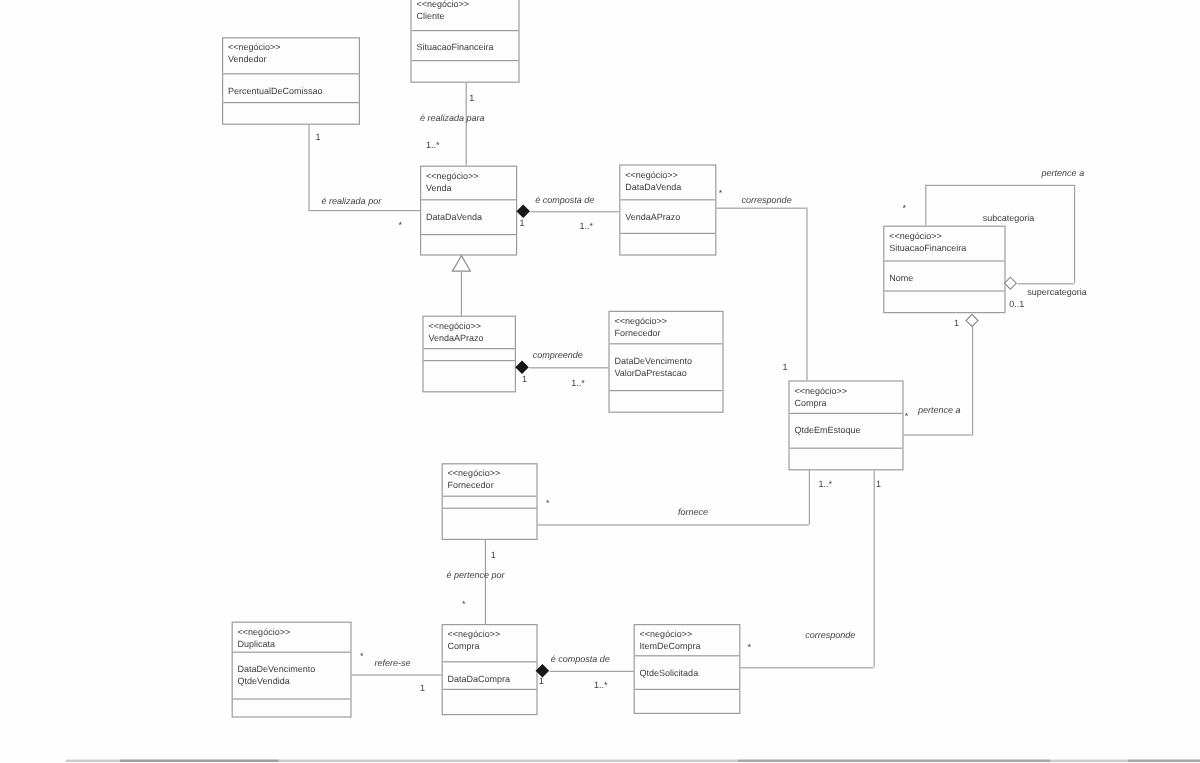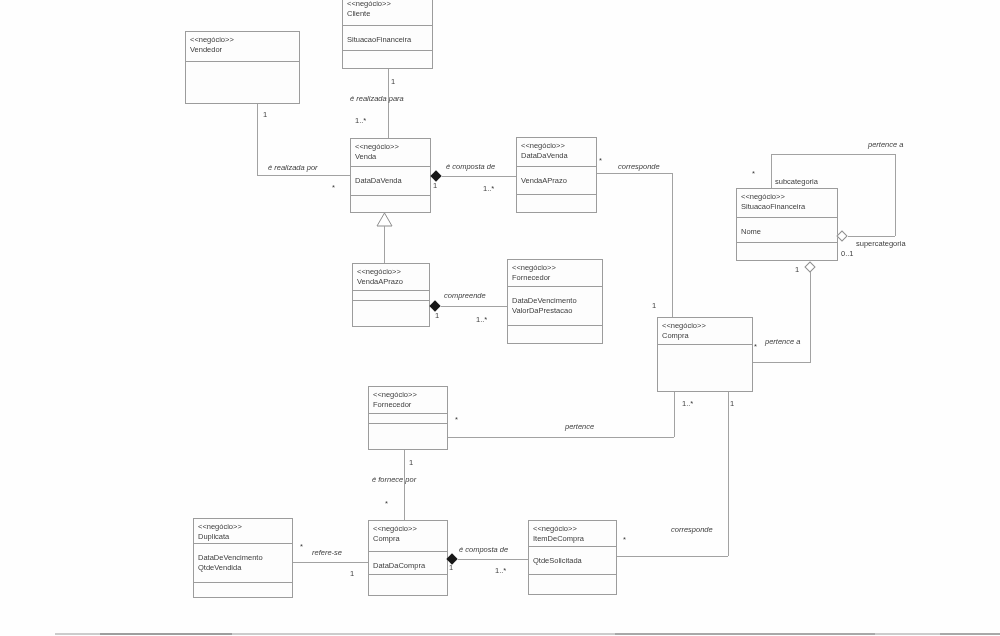--- a/index.html
+++ b/index.html
@@ -40,20 +40,23 @@
   .edge{position:absolute;height:2px;}
 </style>
 </head>
 <body>
 
 <div class="cls" style="left:185px;top:31px;width:115px;height:73px">
   <div class="sec title" style="height:29px">
     <div class="stereo">&lt;&lt;negócio&gt;&gt;</div>
     <div class="cname">Vendedor</div>
   </div>
+  <div class="sec attrs" style="height:24px">
+    <div class="attr">PercentualDeComissao</div>
+  </div>
   <div class="sec ops"></div>
 </div>
 
 <div class="cls" style="left:342px;top:-10px;width:91px;height:79px">
   <div class="sec title" style="height:34px;padding-top:8px">
     <div class="stereo">&lt;&lt;negócio&gt;&gt;</div>
     <div class="cname">Cliente</div>
   </div>
   <div class="sec attrs" style="height:25px">
     <div class="attr">SituacaoFinanceira</div>
@@ -112,20 +115,23 @@
     <div class="attr">DataDeVencimento</div>
     <div class="attr">ValorDaPrestacao</div>
   </div>
   <div class="sec ops"></div>
 </div>
 
 <div class="cls" style="left:657px;top:317px;width:96px;height:75px">
   <div class="sec title" style="height:26px">
     <div class="stereo">&lt;&lt;negócio&gt;&gt;</div>
     <div class="cname">Compra</div>
+  </div>
+  <div class="sec attrs" style="height:29px">
+    <div class="attr">QtdeEmEstoque</div>
   </div>
   <div class="sec ops"></div>
 </div>
 
 <div class="cls" style="left:368px;top:386px;width:80px;height:64px">
   <div class="sec title" style="height:26px">
     <div class="stereo">&lt;&lt;negócio&gt;&gt;</div>
     <div class="cname">Fornecedor</div>
   </div>
   <div class="sec attrs" style="height:10px"></div>
@@ -223,34 +229,34 @@
 <span class="lbl" style="left:599px;top:156px">*</span>
 <span class="lbl it" style="left:618px;top:162px">corresponde</span>
 <span class="lbl" style="left:652px;top:301px">1</span>
 
 <span class="lbl it" style="left:444px;top:291px">compreende</span>
 <span class="lbl" style="left:435px;top:311px">1</span>
 <span class="lbl" style="left:476px;top:315px">1..*</span>
 
 <span class="lbl it" style="left:868px;top:140px">pertence a</span>
 <span class="lbl" style="left:752px;top:169px">*</span>
-<span class="lbl" style="left:775px;top:177px">subcategoria</span>
+<span class="lbl" style="left:819px;top:177px">subcategoria</span>
 <span class="lbl" style="left:856px;top:239px">supercategoria</span>
 <span class="lbl" style="left:841px;top:249px">0..1</span>
 
 <span class="lbl" style="left:795px;top:265px">1</span>
 <span class="lbl it" style="left:765px;top:337px">pertence a</span>
 <span class="lbl" style="left:754px;top:342px">*</span>
 
 <span class="lbl" style="left:455px;top:415px">*</span>
-<span class="lbl it" style="left:565px;top:422px">pertence</span>
+<span class="lbl it" style="left:565px;top:422px">fornece</span>
 <span class="lbl" style="left:682px;top:399px">1..*</span>
 
 <span class="lbl" style="left:409px;top:458px">1</span>
-<span class="lbl it" style="left:372px;top:475px">é fornece por</span>
+<span class="lbl it" style="left:372px;top:475px">é pertence por</span>
 <span class="lbl" style="left:385px;top:499px">*</span>
 
 <span class="lbl" style="left:300px;top:542px">*</span>
 <span class="lbl it" style="left:312px;top:548px">refere-se</span>
 <span class="lbl" style="left:350px;top:569px">1</span>
 
 <span class="lbl it" style="left:459px;top:545px">é composta de</span>
 <span class="lbl" style="left:449px;top:563px">1</span>
 <span class="lbl" style="left:495px;top:566px">1..*</span>
 

